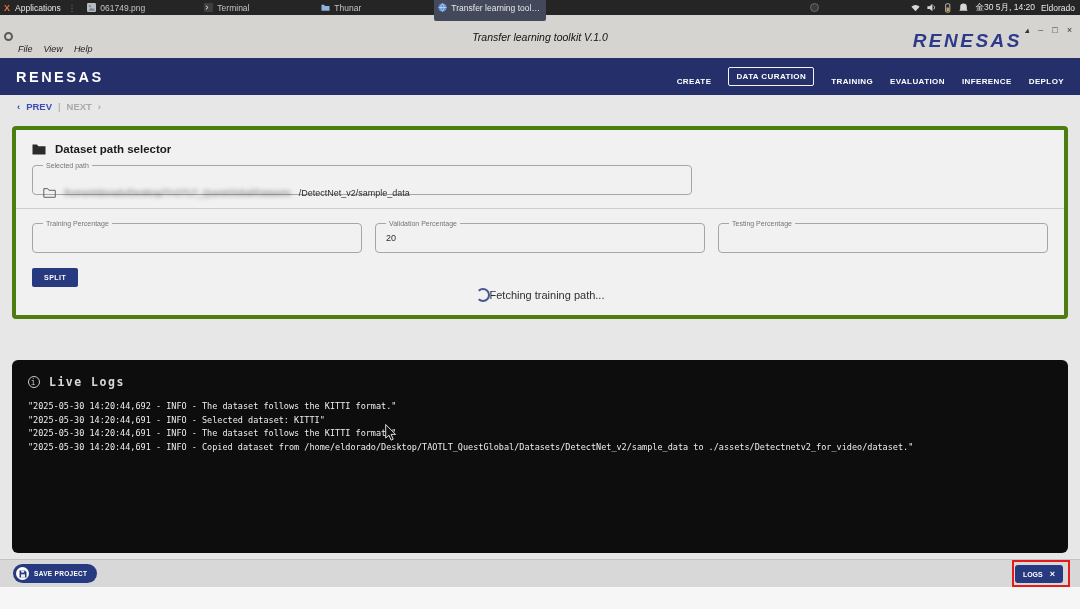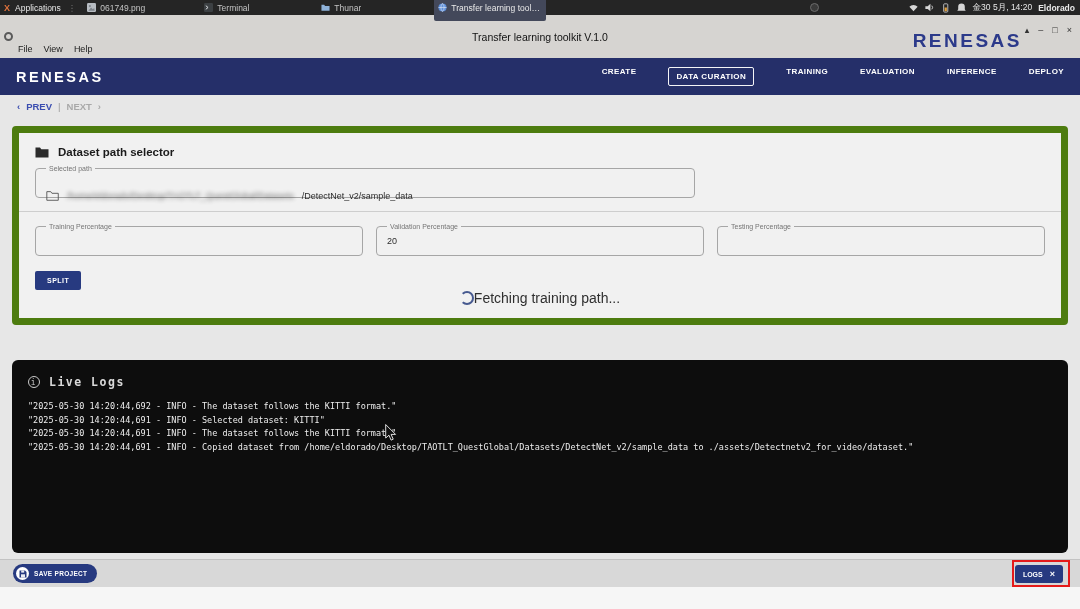--- a/index.html
+++ b/index.html
@@ -14,57 +14,57 @@
   .sep { color:#777; margin:0 2px; }
   .wbtn { display:flex; align-items:center; gap:4px; width:112px; height:26px; padding:0 4px; border-radius:2px; overflow:hidden; white-space:nowrap; color:#c4c4c4; }
   .wbtn.active { background:#43485a; color:#e9e9e9; }
   .wicon { flex:0 0 auto; width:9px; height:9px; display:block; }
   .wlabel { overflow:hidden; text-overflow:ellipsis; font-size:8.5px; }
   .pill { position:absolute; left:810px; top:3px; width:9px; height:9px; border-radius:50%; background:#3a3a3a; border:1px solid #6c6c6c; }
   .panel-right { display:flex; align-items:center; gap:6px; padding-right:5px; }
   .tray { display:flex; align-items:center; gap:5px; }
   .tricon svg { display:block; }
   .clock { color:#e8e8e8; white-space:nowrap; }
-  .user { color:#e8e8e8; font-weight:700; }
-
-  
-  .chrome { position:absolute; top:15px; left:0; right:0; height:43px; background:#d6d4d1; }
+  .user { color:#e8e8e8; font-weight:400; }
+
+  
+  .chrome { position:absolute; top:15px; left:0; right:0; height:43px; background:#d6d4d1;font-style:italic; }
   .chrome-dot { position:absolute; left:4px; top:17px; width:9px; height:9px; border-radius:50%; border:2px solid #5a5a5a; }
   .chrome-title { position:absolute; left:0; right:0; top:16px; text-align:center; font-size:10.5px; color:#111; }
   .chrome-controls { position:absolute; right:8px; top:11px; display:flex; gap:9px; color:#333; font-size:9px; line-height:1; }
   .menubar { position:absolute; left:7px; bottom:4px; display:flex; gap:11px; font-size:9px; color:#1c1c1c;padding-left:11px; }
   .chrome-logo { position:absolute; right:58px; top:15px; font-size:19px; font-weight:700; letter-spacing:2.5px; color:#2c3a8a; }
 
   
   .appheader { position:absolute; top:58px; left:0; right:0; height:37px; background:#252f69; display:flex; align-items:center; justify-content:space-between; padding:0 16px; }
   .applogo { color:#fff; font-size:14.5px; font-weight:700; letter-spacing:2.5px; }
-  .appnav { display:flex; align-items:flex-start; gap:32px; }
+  .appnav { display:flex; align-items:flex-end; gap:17px; }
   .navitem { color:#fff; font-size:8px; font-weight:700; letter-spacing:.4px; white-space:nowrap; cursor:default; }
   .navitem.boxed { border:1px solid rgba(255,255,255,.95); padding:4px 7px; border-radius:2px; }
 
   
   .main { position:absolute; top:95px; left:0; right:0; height:464px; background:#e7e7e7; }
   .pager { position:absolute; top:6px; left:17px; display:flex; align-items:center; gap:6px; font-size:9.5px; font-weight:700; }
   .chev.blue, .prev { color:#3a4db0; }
   .psep { color:#9a9a9a; font-weight:400; }
   .next, .chev.gray { color:#a9a9a9; }
 
-  .card { position:absolute; top:31px; left:12px; right:12px; background:#f1f1f1; border:7px solid #4d7c0f; border-radius:4px; padding:13px 16px 8px; }
+  .card { position:absolute; top:31px; left:12px; right:12px; background:#f1f1f1; border:4px solid #4d7c0f; border-radius:4px; padding:13px 16px 8px; }
   .sectitle { display:flex; align-items:center; gap:9px; font-size:11.5px; font-weight:700; color:#1b1b1b; }
   .mfield { border:1px solid #a6a6a6; border-radius:4px; height:33px; padding:0 10px; min-width:0; }
   .mfield legend { font-size:7px; color:#757575; padding:0 3px; line-height:1; }
   .pathfield { width:660px; margin-top:7px; }
   .fval { display:flex; align-items:center; gap:8px; font-size:9px; color:#2d2d2d; margin-top:18px; white-space:nowrap; }
   .blur { filter:blur(2.3px); opacity:.7; }
   .divider { border:none; border-top:1px solid #cecece; margin:13px -16px 11px; }
   .fields3 { display:grid; grid-template-columns:1fr 1fr 1fr; gap:13px; margin-top:7px; }
   .fin { border:none; outline:none; background:transparent; font-family:inherit; font-size:9px; color:#2d2d2d; width:100%; margin-top:1px; }
   .splitrow { margin-top:13px; }
   .splitbtn { background:#273a80; color:#fff; border:none; border-radius:2px; font-family:inherit; font-size:7px; font-weight:700; letter-spacing:.5px; padding:6px 12px; }
-  .loading { display:flex; justify-content:center; align-items:center; height:24px; font-size:14px; color:#2f2f2f; margin-top:-4px;text-align:right; }
+  .loading { display:flex; justify-content:center; align-items:center; height:24px; font-size:11px; color:#2f2f2f; margin-top:-4px;text-align:right; }
   .spinner { width:14px; height:14px; border-radius:50%; border:2.5px solid transparent; border-top-color:#46598f; border-right-color:#46598f; border-bottom-color:#46598f; animation:spin 1.1s linear infinite; }
   @keyframes spin { to { transform:rotate(360deg); } }
 
   
   .logscard { position:absolute; top:265px; left:12px; right:12px; height:193px; background:#0d0d0d; border-radius:6px; padding:15px 16px; font-family:"DejaVu Sans Mono", monospace; }
   .logshead { display:flex; align-items:center; gap:9px; color:#d9d9d9; font-size:11.5px; font-weight:700; letter-spacing:1.5px; }
   .infoicon { width:12px; height:12px; border-radius:50%; border:1px solid #c9c9c9; color:#c9c9c9; font-size:8px; display:grid; place-items:center; font-weight:400; }
   .loglines { margin-top:11px; }
   .logline { font-size:8.5px; line-height:13.6px; color:#ededed; white-space:nowrap; }
 

